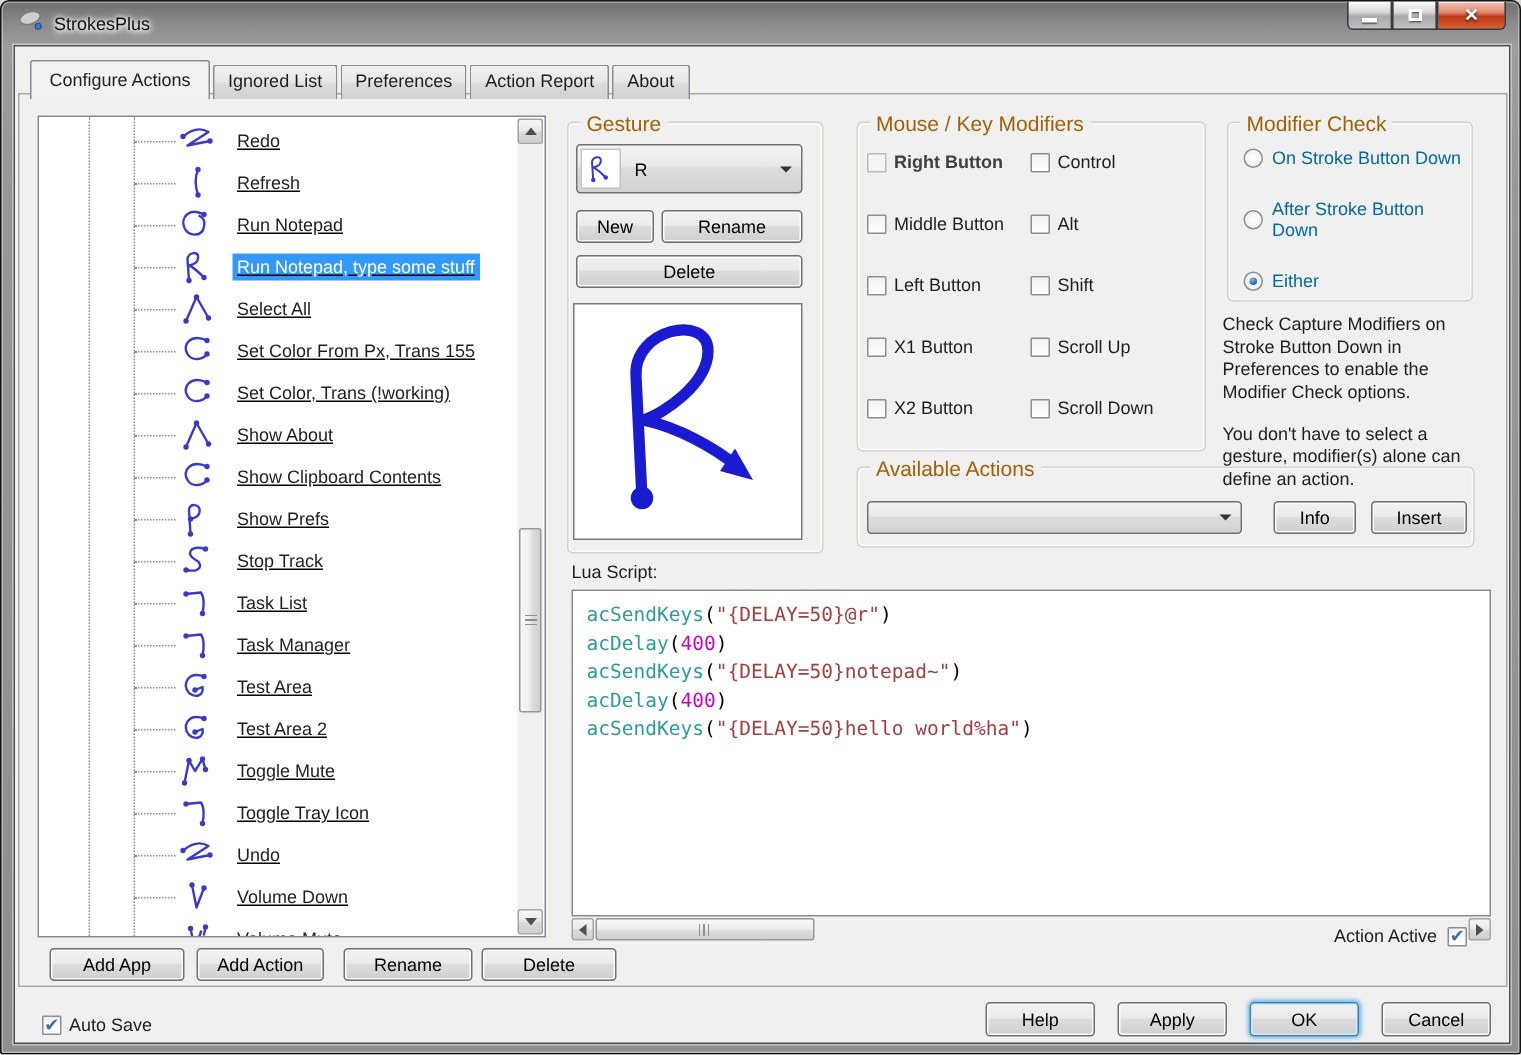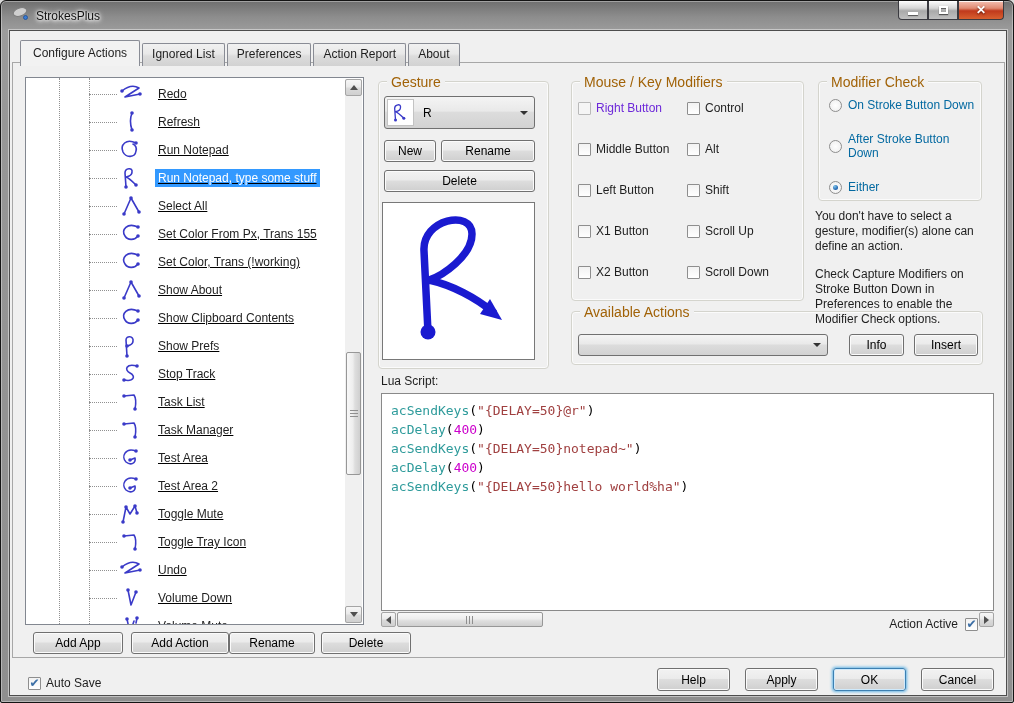--- a/index.html
+++ b/index.html
@@ -90,21 +90,21 @@
     background:linear-gradient(#f4f4f4,#e9e9e9 45%,#dcdcdc 50%,#d2d2d2);
     display:flex; align-items:center; cursor:default;}
   .combo-icon{width:27px; height:27px; background:#fff; border:1px solid #c3c3c3; margin-left:2px; flex:none;}
   .combo-value{flex:1; font-size:12px; color:#000; padding-left:9px;}
   .combo-arrow{width:20px; display:flex; align-items:center; justify-content:center; flex:none;}
   .combo-arrow .tri.down{border-left-width:4px; border-right-width:4px; border-top:4px solid #333;}
   
   .cb{display:flex; align-items:center; gap:5px; font-size:12px; color:#1e1e1e; cursor:default;}
   .cb-box{width:13px; height:13px; border:1px solid #8e8e8e; background:linear-gradient(#f2f2f2,#ffffff);
     border-radius:1px; flex:none; font-size:12px; line-height:11px; color:#3b6ea5; text-align:center;}
-  .cb.disabled{color:#6d28d9;}
+  .cb.disabled{color:#404040;font-weight:bold;}
   .cb.disabled .cb-box{border-color:#b9b9b9; background:#f5f5f5;}
   .radio{display:flex; align-items:center; gap:6px; font-size:12px; color:#0369a1; cursor:default;}
   .rd-circ{width:13px; height:13px; border:1px solid #8e8e8e; border-radius:50%;
     background:radial-gradient(#ffffff,#ececec); flex:none; position:relative;}
   .radio.selected .rd-circ::after{content:""; position:absolute; left:3px; top:3px; width:5px; height:5px;
     border-radius:50%; background:radial-gradient(circle at 35% 30%,#7cc2ea,#1f62ad 70%);}
   
   .notes{font-size:12px; color:#1e1e1e; line-height:15px;}
   .notes p + p{margin-top:13px;}
   
@@ -352,21 +352,21 @@
           <div class="vsb-thumb">
               <span class="grip-h"></span>
             </div>
           <div class="sb-btn" style="bottom:0;">
               <span class="tri down"></span>
             </div>
         </div>
       </div>
 
       <div class="btn" style="left:20px; top:569px; width:90px;">Add App</div>
-      <div class="btn" style="left:118px; top:569px; width:98px;">Add Action</div>
+      <div class="btn" style="left:118px; top:569px; width:85px;">Add Action</div>
       <div class="btn" style="left:216px; top:569px; width:86px;">Rename</div>
       <div class="btn" style="left:308px; top:569px; width:90px;">Delete</div>
 
       <div class="group" style="left:365px; top:18px; width:171px; height:288px;">
         <span class="group-label">Gesture</span>
         <div class="inner">
           <div class="combo" style="left:5px; top:14px; width:151px; height:33px;">
             <span class="combo-icon" id="combo-glyph"><svg viewBox="0 0 30 26" width="25" height="25">
                   <path d="M9,22 L8,8 C8,3 16,2 15,7 C15,11 9,12 9,12 C12,13 16,17 19,20" fill="none" stroke="var(--glyph)" stroke-width="1.6" stroke-linecap="round" stroke-linejoin="round"></path>
                   <circle cx="9" cy="22" r="1.8" fill="var(--glyph)"></circle>
@@ -452,22 +452,22 @@
               </label>
               <label class="radio selected">
                 <span class="rd-circ"></span>
                 <span>Either</span>
               </label>
             </div>
         </div>
       </div>
 
       <div class="notes" style="left:802px; top:146px; width:180px;">
+        <p>Check Capture Modifiers on Stroke Button Down in Preferences to enable the Modifier Check options.</p>
         <p>You don't have to select a gesture, modifier(s) alone can define an action.</p>
-        <p>Check Capture Modifiers on Stroke Button Down in Preferences to enable the Modifier Check options.</p>
       </div>
 
       <div class="group" style="left:558px; top:248px; width:412px; height:54px;">
         <span class="group-label">Available Actions</span>
         <div class="inner">
           <div class="combo" style="left:6px; top:22px; width:250px; height:22px;">
             <span class="combo-value"></span>
             <span class="combo-arrow">
                 <span class="tri down"></span>
               </span>

